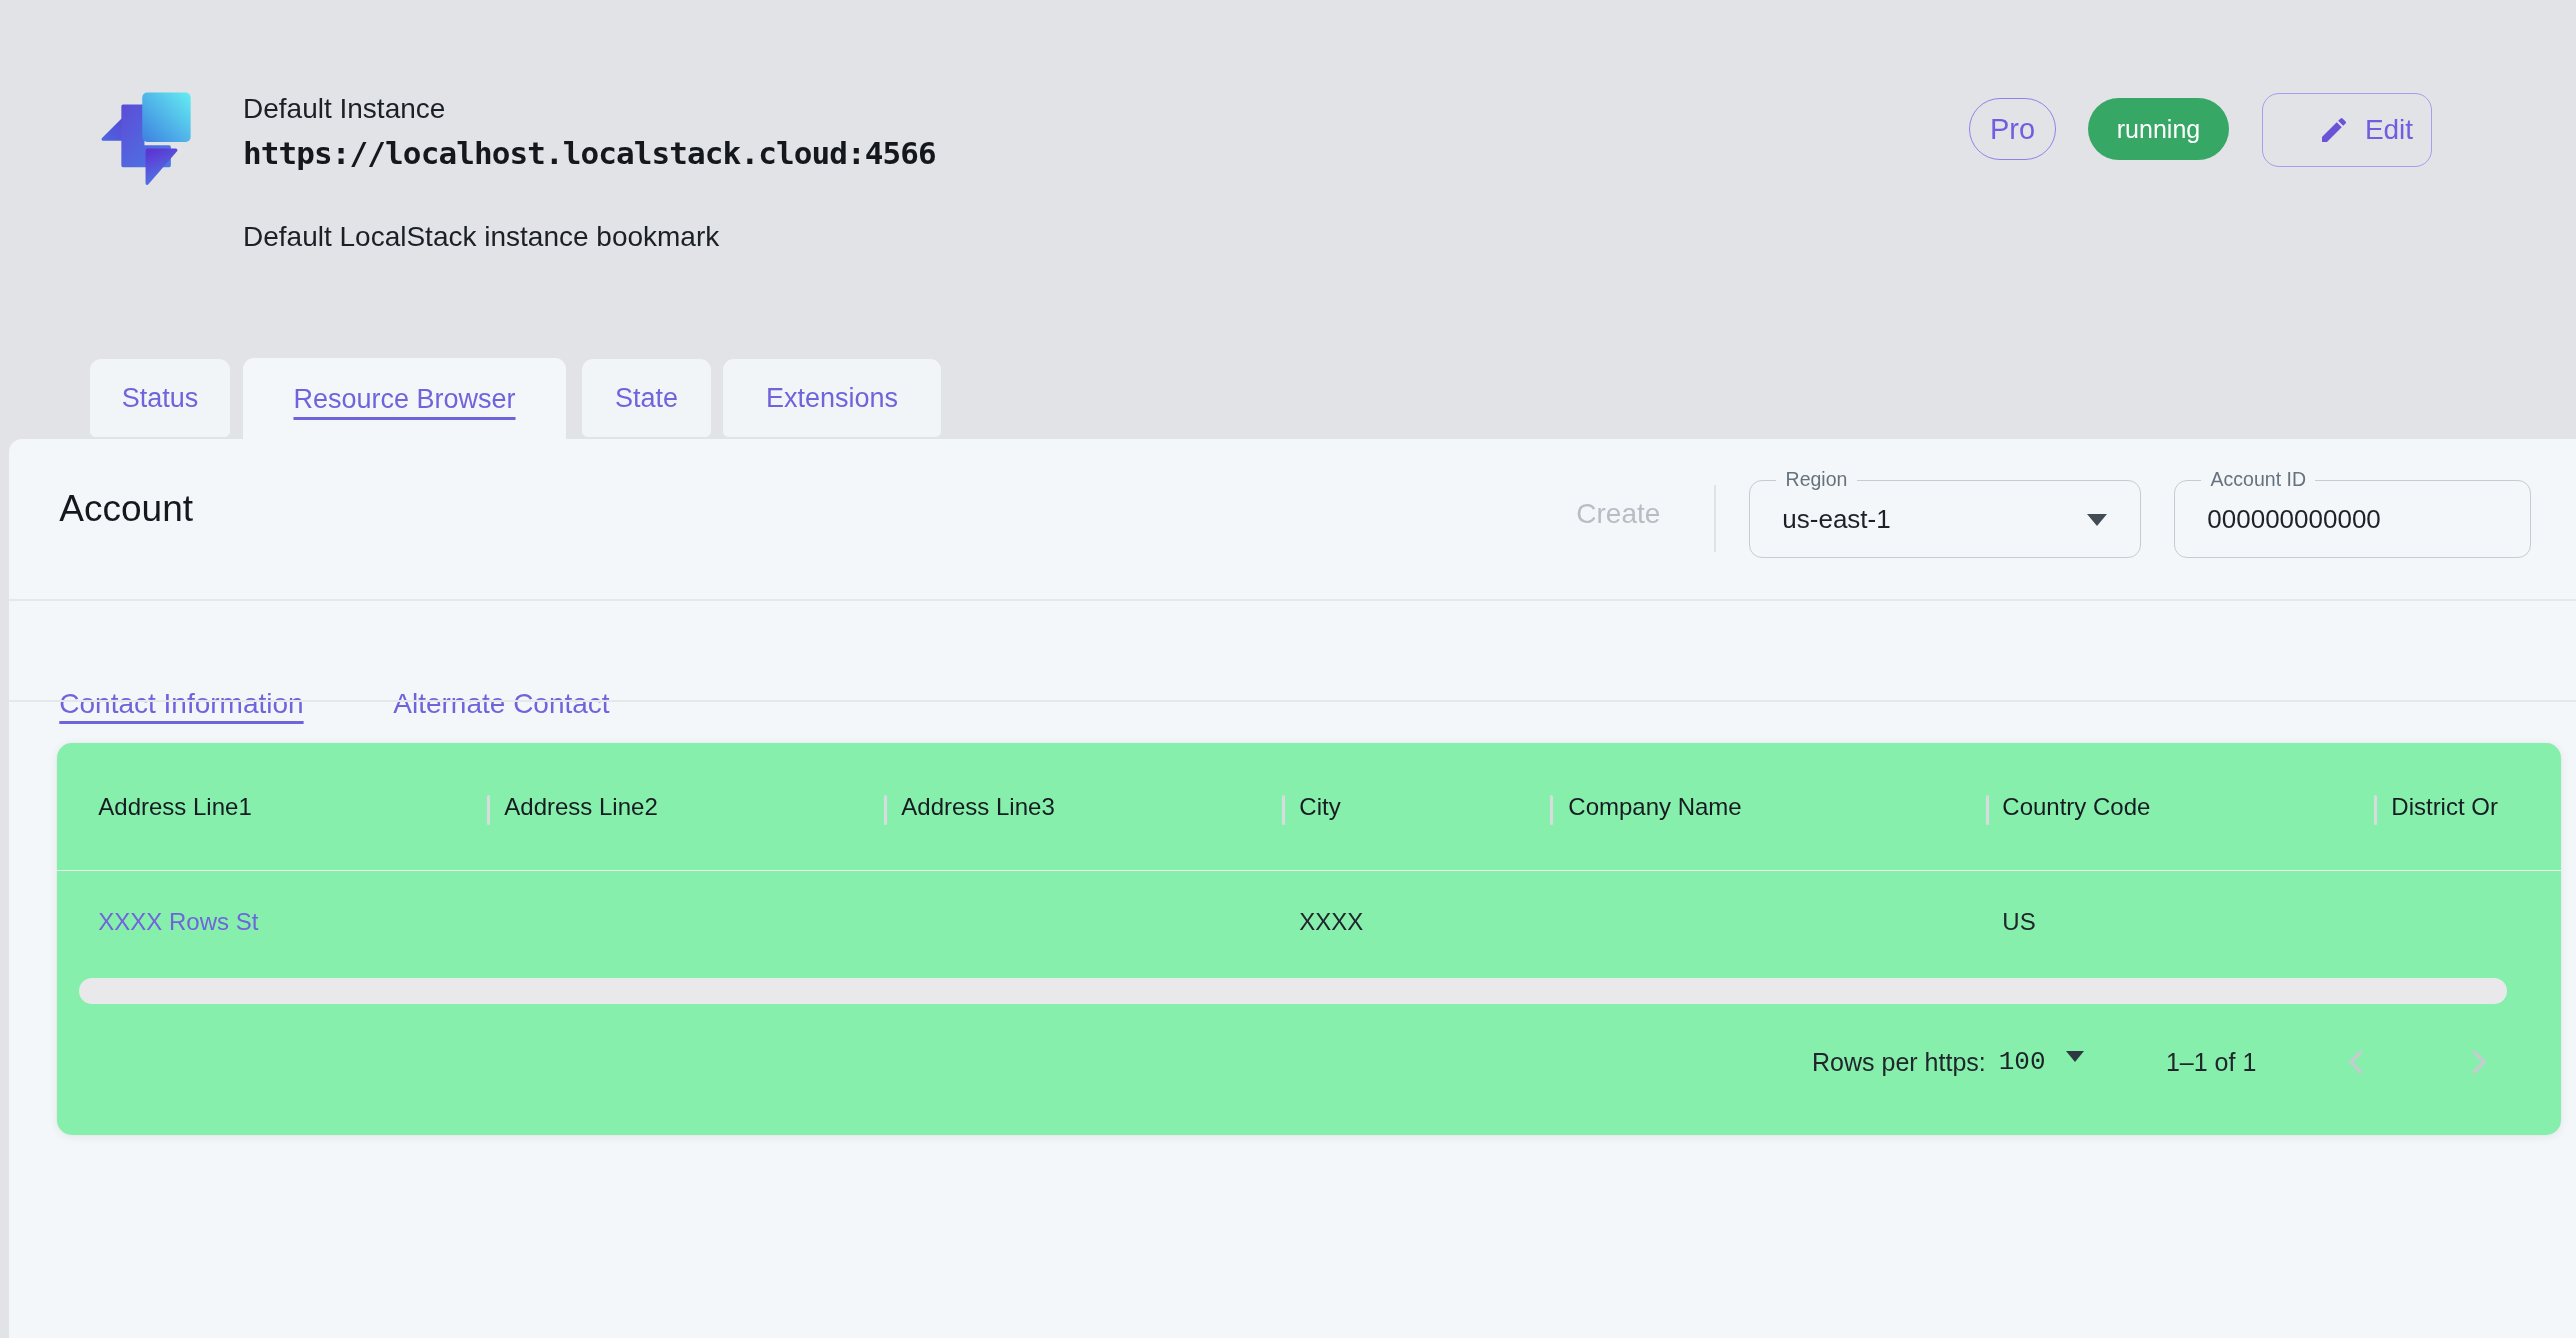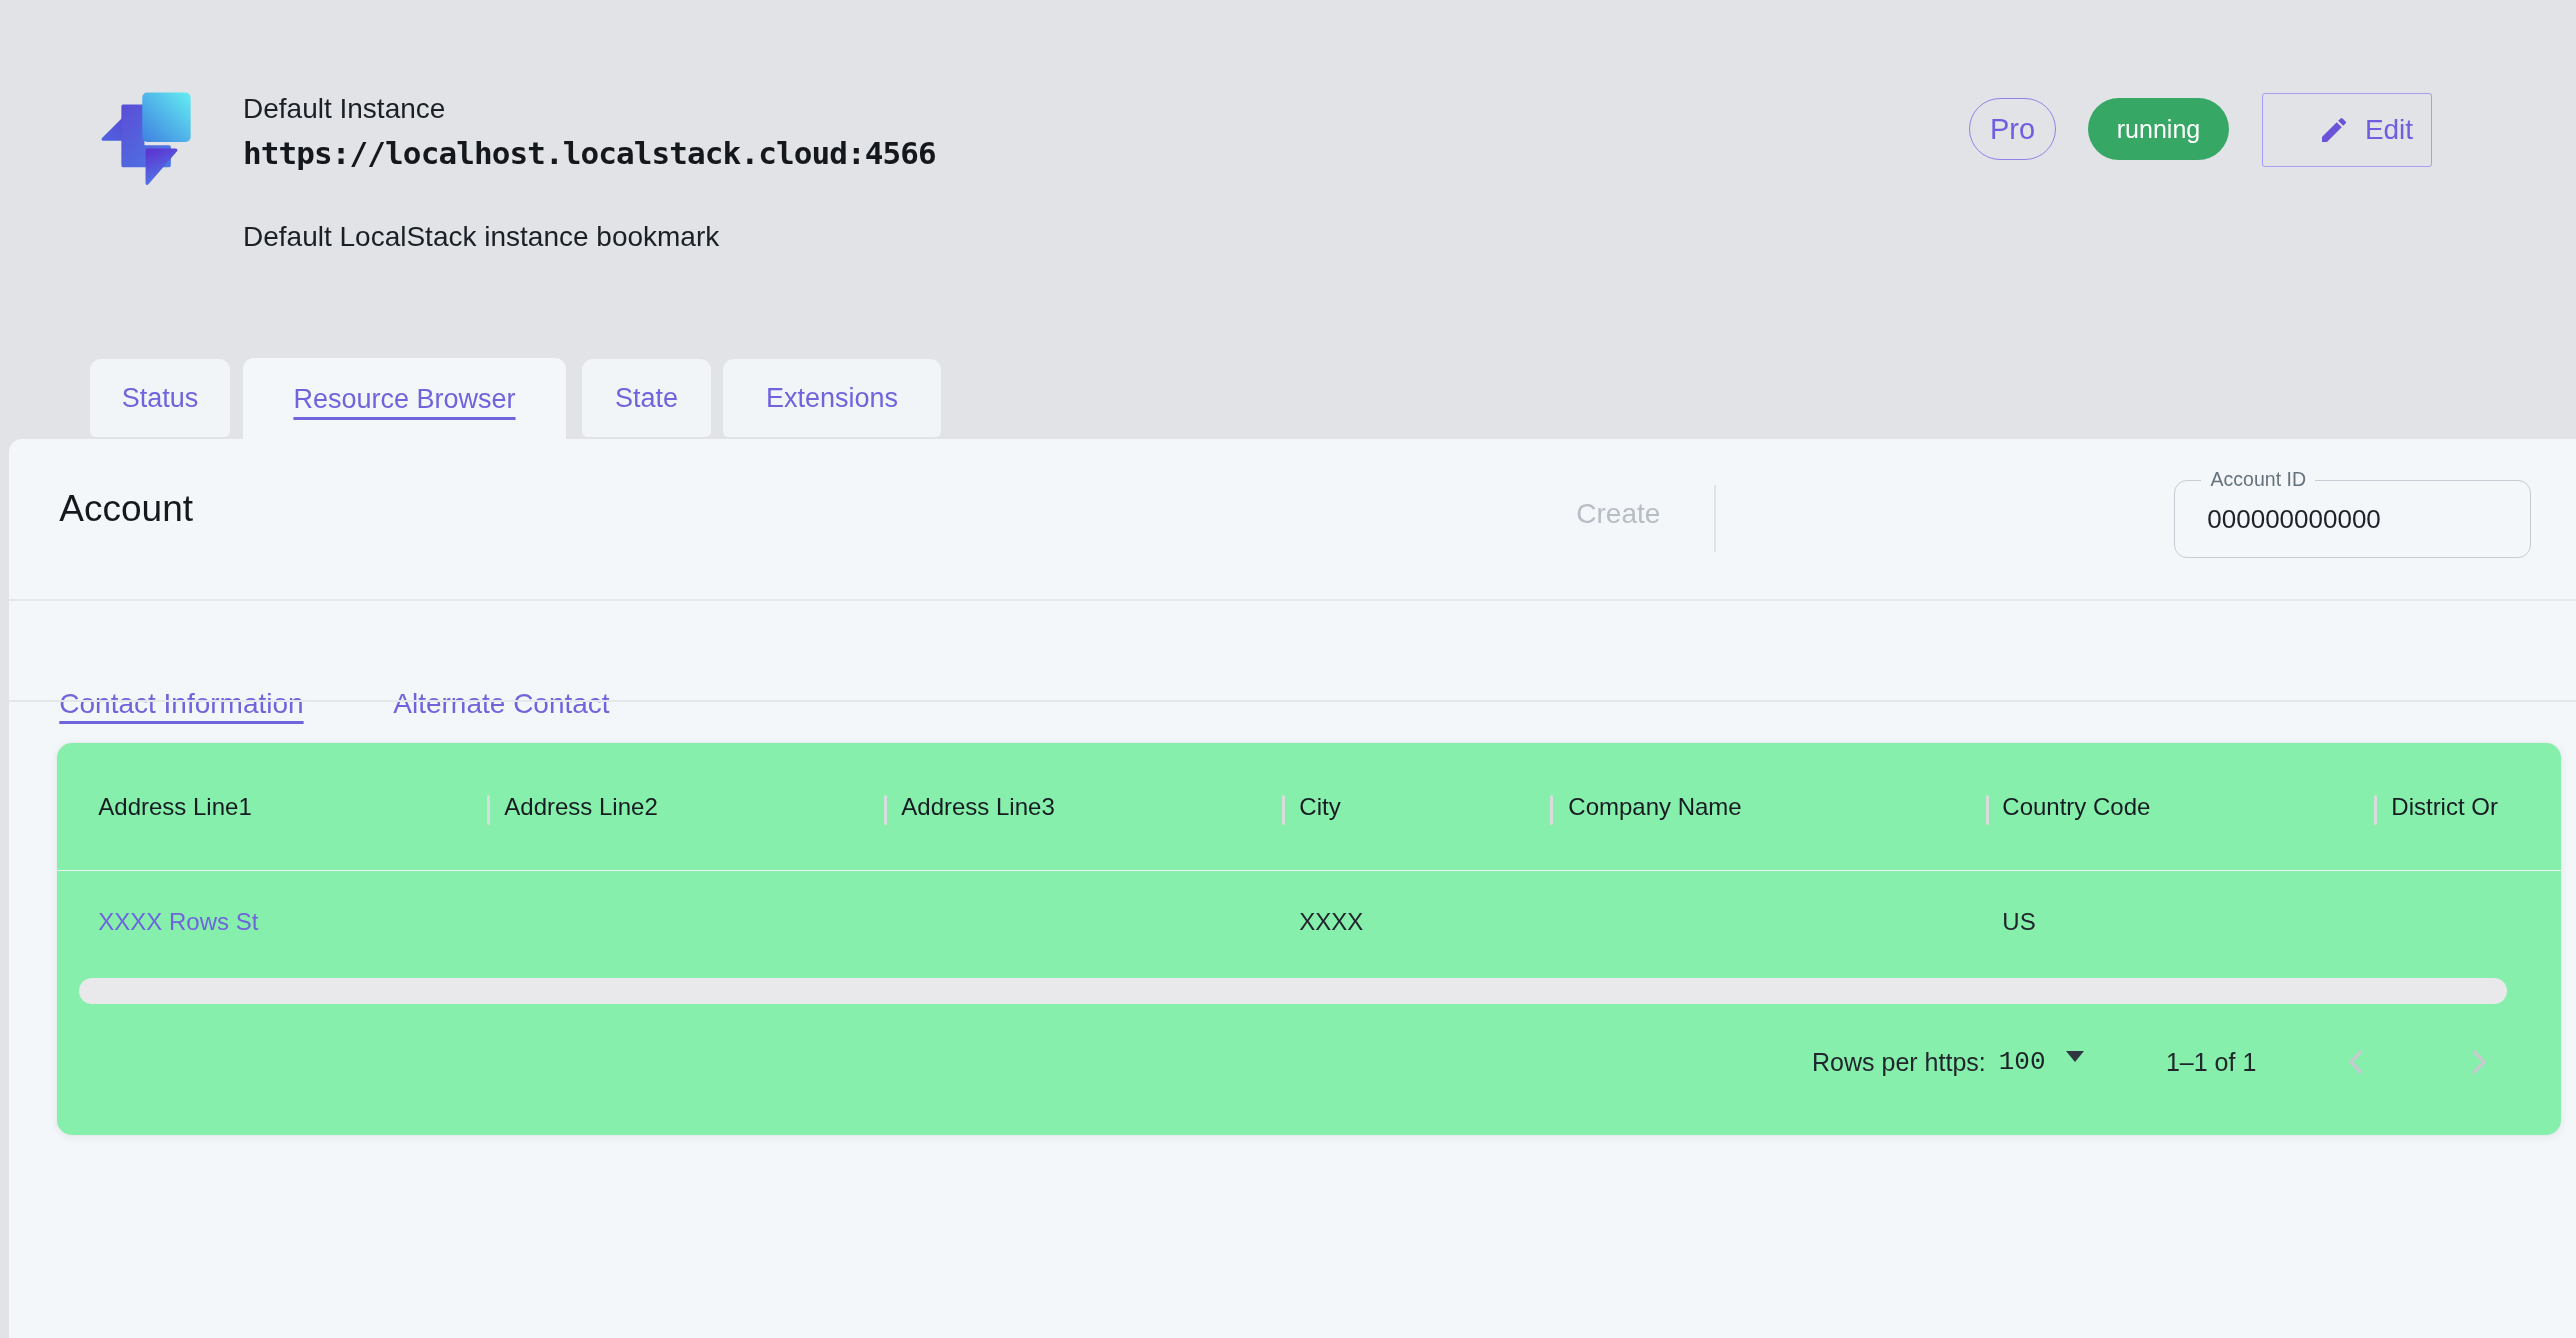--- a/index.html
+++ b/index.html
@@ -13,21 +13,21 @@
 
   
   .logo{left:90px;top:82px;width:110px;height:110px;}
   .hd-title{left:243px;top:93px;font-size:28px;color:#1b2026;}
   .hd-url{left:243px;top:135px;font-size:31px;font-weight:bold;font-family:"DejaVu Sans Mono", monospace;color:#14181d;letter-spacing:-0.9px;}
   .hd-sub{left:243px;top:221px;font-size:28px;color:#1b2026;}
 
   .pill{display:flex;align-items:center;justify-content:center;border-radius:37px;box-sizing:border-box;}
   .pill-pro{left:1969px;top:98px;width:87px;height:62px;border:1.9px solid #8f83ea;color:#6f5fe0;font-size:29px;background:transparent;}
   .pill-running{left:2088px;top:98px;width:141px;height:62px;background:#36a764;color:#ffffff;font-size:25px;}
-  .btn-edit{left:2262px;top:93px;width:170px;height:74px;border:1.9px solid #a89bf0;border-radius:3px;
+  .btn-edit{left:2262px;top:93px;width:170px;height:74px;border:1.9px solid #a89bf0;border-radius:17px;
     display:flex;align-items:center;justify-content:center;gap:15px;color:#6f5fe0;font-size:28px;cursor:pointer;box-sizing:border-box;padding-left:37px;}
 
   
   .tab{display:flex;align-items:center;justify-content:center;background:#f2f5f8;color:#6f64dc;font-size:27px;cursor:pointer;}
   .tab-idle{top:359px;height:78px;border-radius:11px 11px 5.6px 5.6px;}
   .tab-active{top:358px;height:83px;border-radius:11px 11px 0 0;background:#f3f7f9;}
   .tab-active .tab-label{text-decoration:underline;text-decoration-thickness:2.8px;text-underline-offset:9.3px;}
   .tab-status{left:90px;width:140px;}
   .tab-resource{left:243px;width:323px;}
   .tab-state{left:582px;width:129px;}
@@ -141,20 +141,25 @@
 
 <div class="abs panel">
 
   <div class="abs res-title">Account</div>
 
   <div class="abs create-btn">
     <span>Create</span>
   </div>
   <div class="abs toolbar-divider"></div>
 
+  <div class="abs field field-region">
+    <span class="field-label">Region</span>
+    <span class="field-value">us-east-1</span>
+    <span class="caret"></span>
+  </div>
 
   <div class="abs field field-account">
     <span class="field-label">Account ID</span>
     <span class="field-value">000000000000</span>
   </div>
 
   <div class="abs divider-1"></div>
 
   <div class="abs subtab subtab-contact">
     <span class="subtab-label">Contact Information</span>

